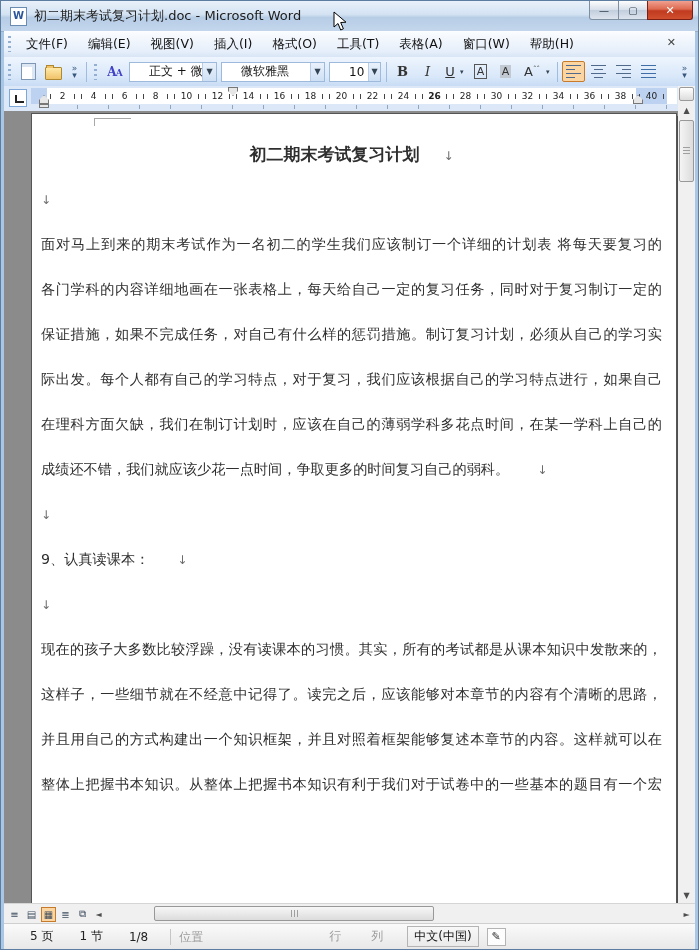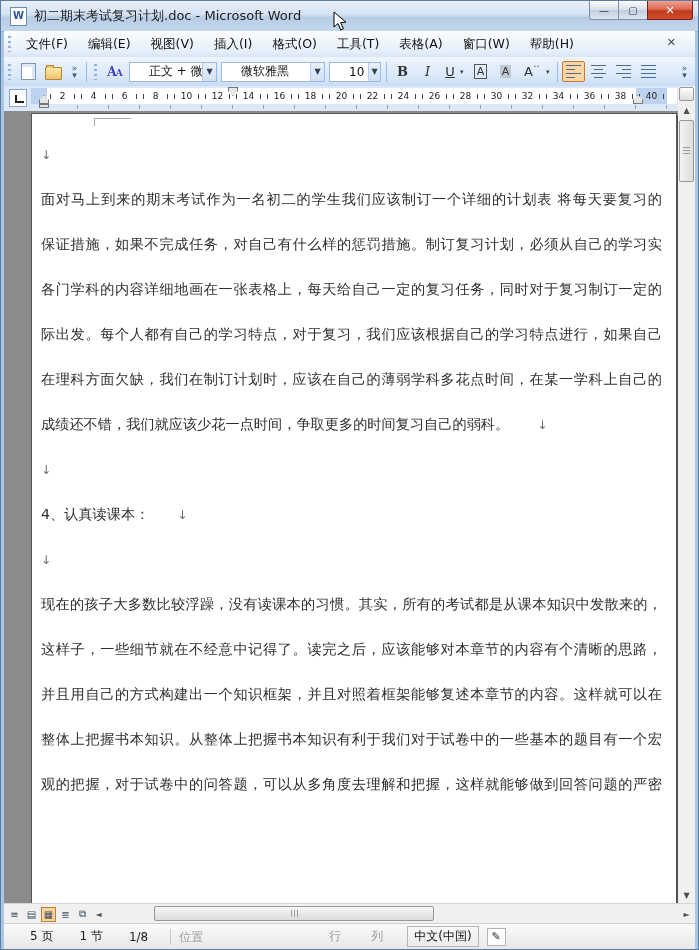--- a/index.html
+++ b/index.html
@@ -317,21 +317,21 @@
 
         <span class="r-cell">
           <b style="font-weight:normal;text-align:right;">22</b>
         </span>
 
         <span class="r-cell">
           <b style="font-weight:normal;">24</b>
         </span>
 
         <span class="r-cell">
-          <b style="font-weight:normal;">26</b>
+          <b style="font-weight:bold;">26</b>
         </span>
 
         <span class="r-cell">
           <b style="font-weight:normal;">28</b>
         </span>
 
         <span class="r-cell">
           <b style="font-weight:normal;">30</b>
         </span>
 
@@ -360,55 +360,58 @@
     <div class="ind ind-hang"></div>
     <div class="ind ind-left"></div>
     <div class="ind ind-right"></div>
   </div>
 
   <div class="docarea">
     <div class="page">
 
       <div class="cropmark"></div>
 
+        <div class="pline p-title">
+          <span class="ptext">初二期末考试复习计划</span><span class="pmark">↓</span>
+        </div>
 
         <div class="pline p-empty">
           <span class="ptext"></span><span class="pmark">↓</span>
         </div>
 
         <div class="pline p-just">
           <span class="ptext">面对马上到来的期末考试作为一名初二的学生我们应该制订一个详细的计划表 将每天要复习的</span><span class="pmark"></span>
         </div>
 
         <div class="pline p-just">
+          <span class="ptext">各门学科的内容详细地画在一张表格上，每天给自己一定的复习任务，同时对于复习制订一定的</span><span class="pmark"></span>
+        </div>
+
+        <div class="pline p-just">
           <span class="ptext">保证措施，如果不完成任务，对自己有什么样的惩罚措施。制订复习计划，必须从自己的学习实</span><span class="pmark"></span>
-        </div>
-
-        <div class="pline p-just">
-          <span class="ptext">各门学科的内容详细地画在一张表格上，每天给自己一定的复习任务，同时对于复习制订一定的</span><span class="pmark"></span>
         </div>
 
         <div class="pline p-just">
           <span class="ptext">际出发。每个人都有自己的学习特点，对于复习，我们应该根据自己的学习特点进行，如果自己</span><span class="pmark"></span>
         </div>
 
         <div class="pline p-just">
           <span class="ptext">在理科方面欠缺，我们在制订计划时，应该在自己的薄弱学科多花点时间，在某一学科上自己的</span><span class="pmark"></span>
         </div>
 
         <div class="pline p-end">
           <span class="ptext">成绩还不错，我们就应该少花一点时间，争取更多的时间复习自己的弱科。</span><span class="pmark">↓</span>
         </div>
 
         <div class="pline p-empty">
           <span class="ptext"></span><span class="pmark">↓</span>
         </div>
 
         <div class="pline p-heading">
-          <span class="ptext">4、认真读课本：</span><span class="pmark">↓</span>
+          <span class="ptext">9、认真读课本：</span><span class="pmark">↓</span>
         </div>
 
         <div class="pline p-empty">
           <span class="ptext"></span><span class="pmark">↓</span>
         </div>
 
         <div class="pline p-just">
           <span class="ptext">现在的孩子大多数比较浮躁，没有读课本的习惯。其实，所有的考试都是从课本知识中发散来的，</span><span class="pmark"></span>
         </div>
 
@@ -418,23 +421,20 @@
         </div>
 
         <div class="pline p-just">
           <span class="ptext">并且用自己的方式构建出一个知识框架，并且对照着框架能够复述本章节的内容。这样就可以在</span><span class="pmark"></span>
         </div>
 
         <div class="pline p-just">
           <span class="ptext">整体上把握书本知识。从整体上把握书本知识有利于我们对于试卷中的一些基本的题目有一个宏</span><span class="pmark"></span>
         </div>
 
-        <div class="pline p-just">
-          <span class="ptext">观的把握，对于试卷中的问答题，可以从多角度去理解和把握，这样就能够做到回答问题的严密</span><span class="pmark"></span>
-        </div>
       </div>
   </div>
 
   <div class="vscroll">
     <div class="v-split"></div>
     <div class="v-arrow">▲</div>
     <div class="v-thumb"></div>
     <div class="v-arrow v-down">▼</div>
   </div>
 

